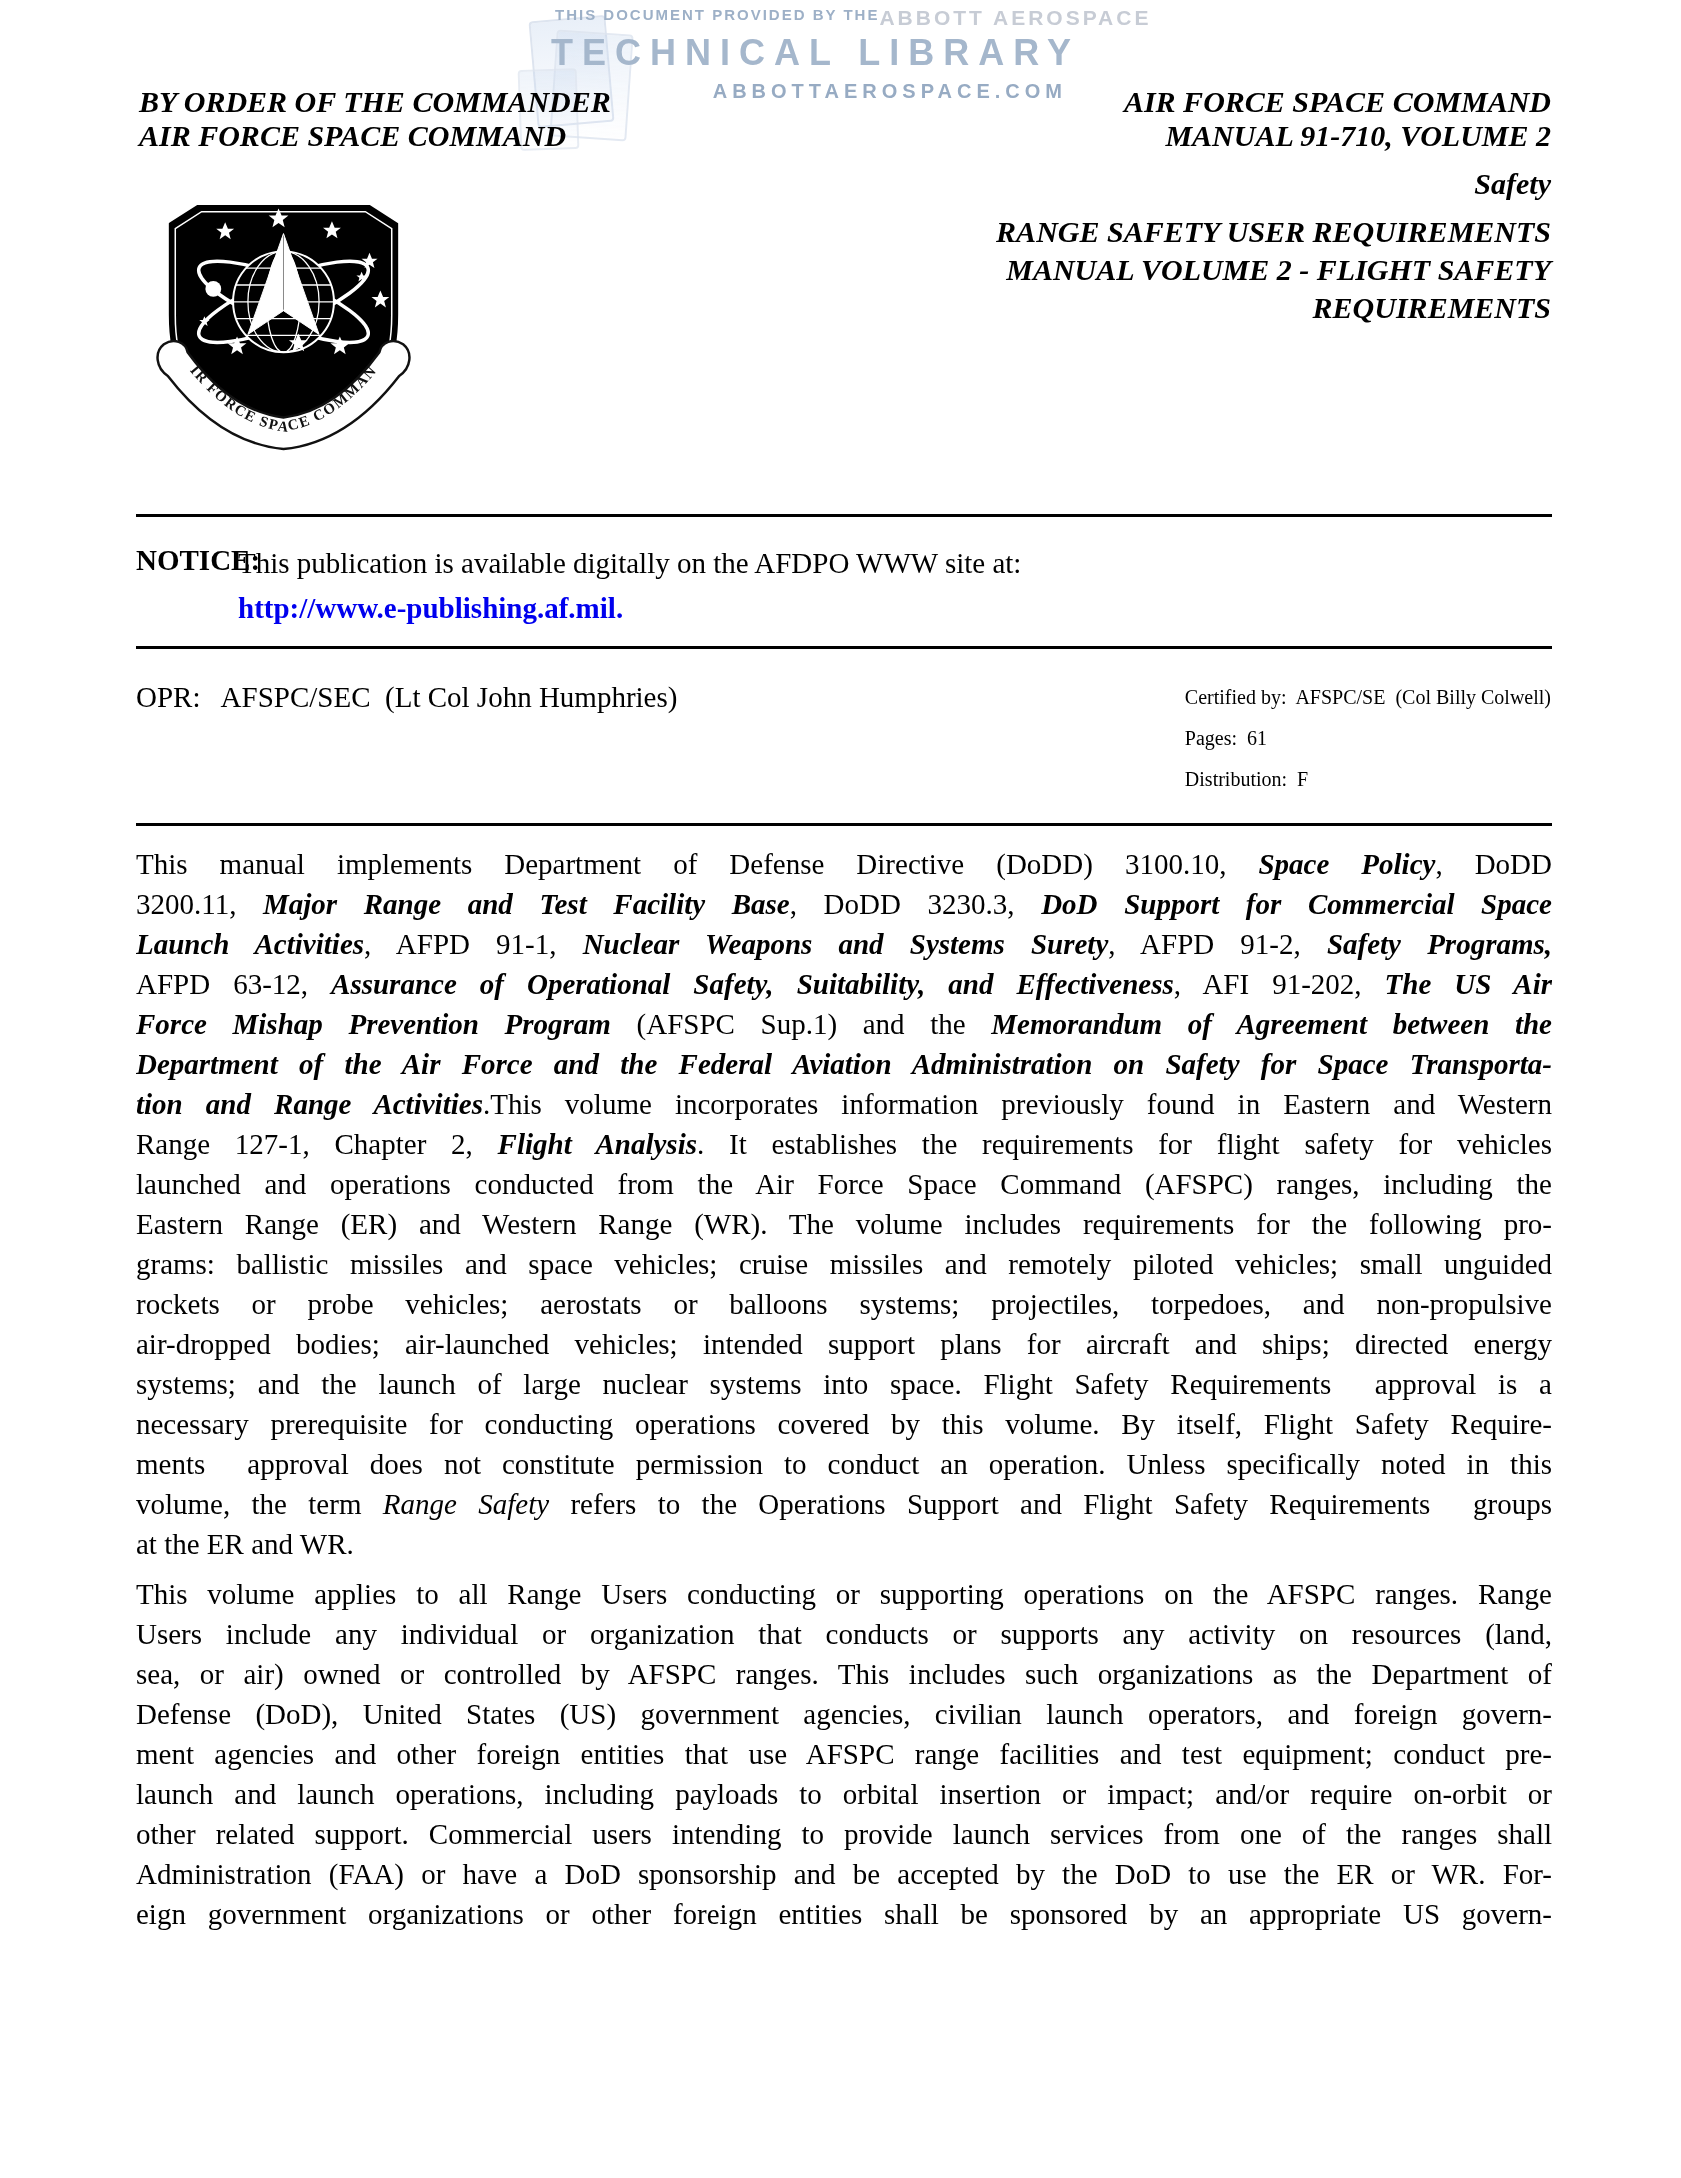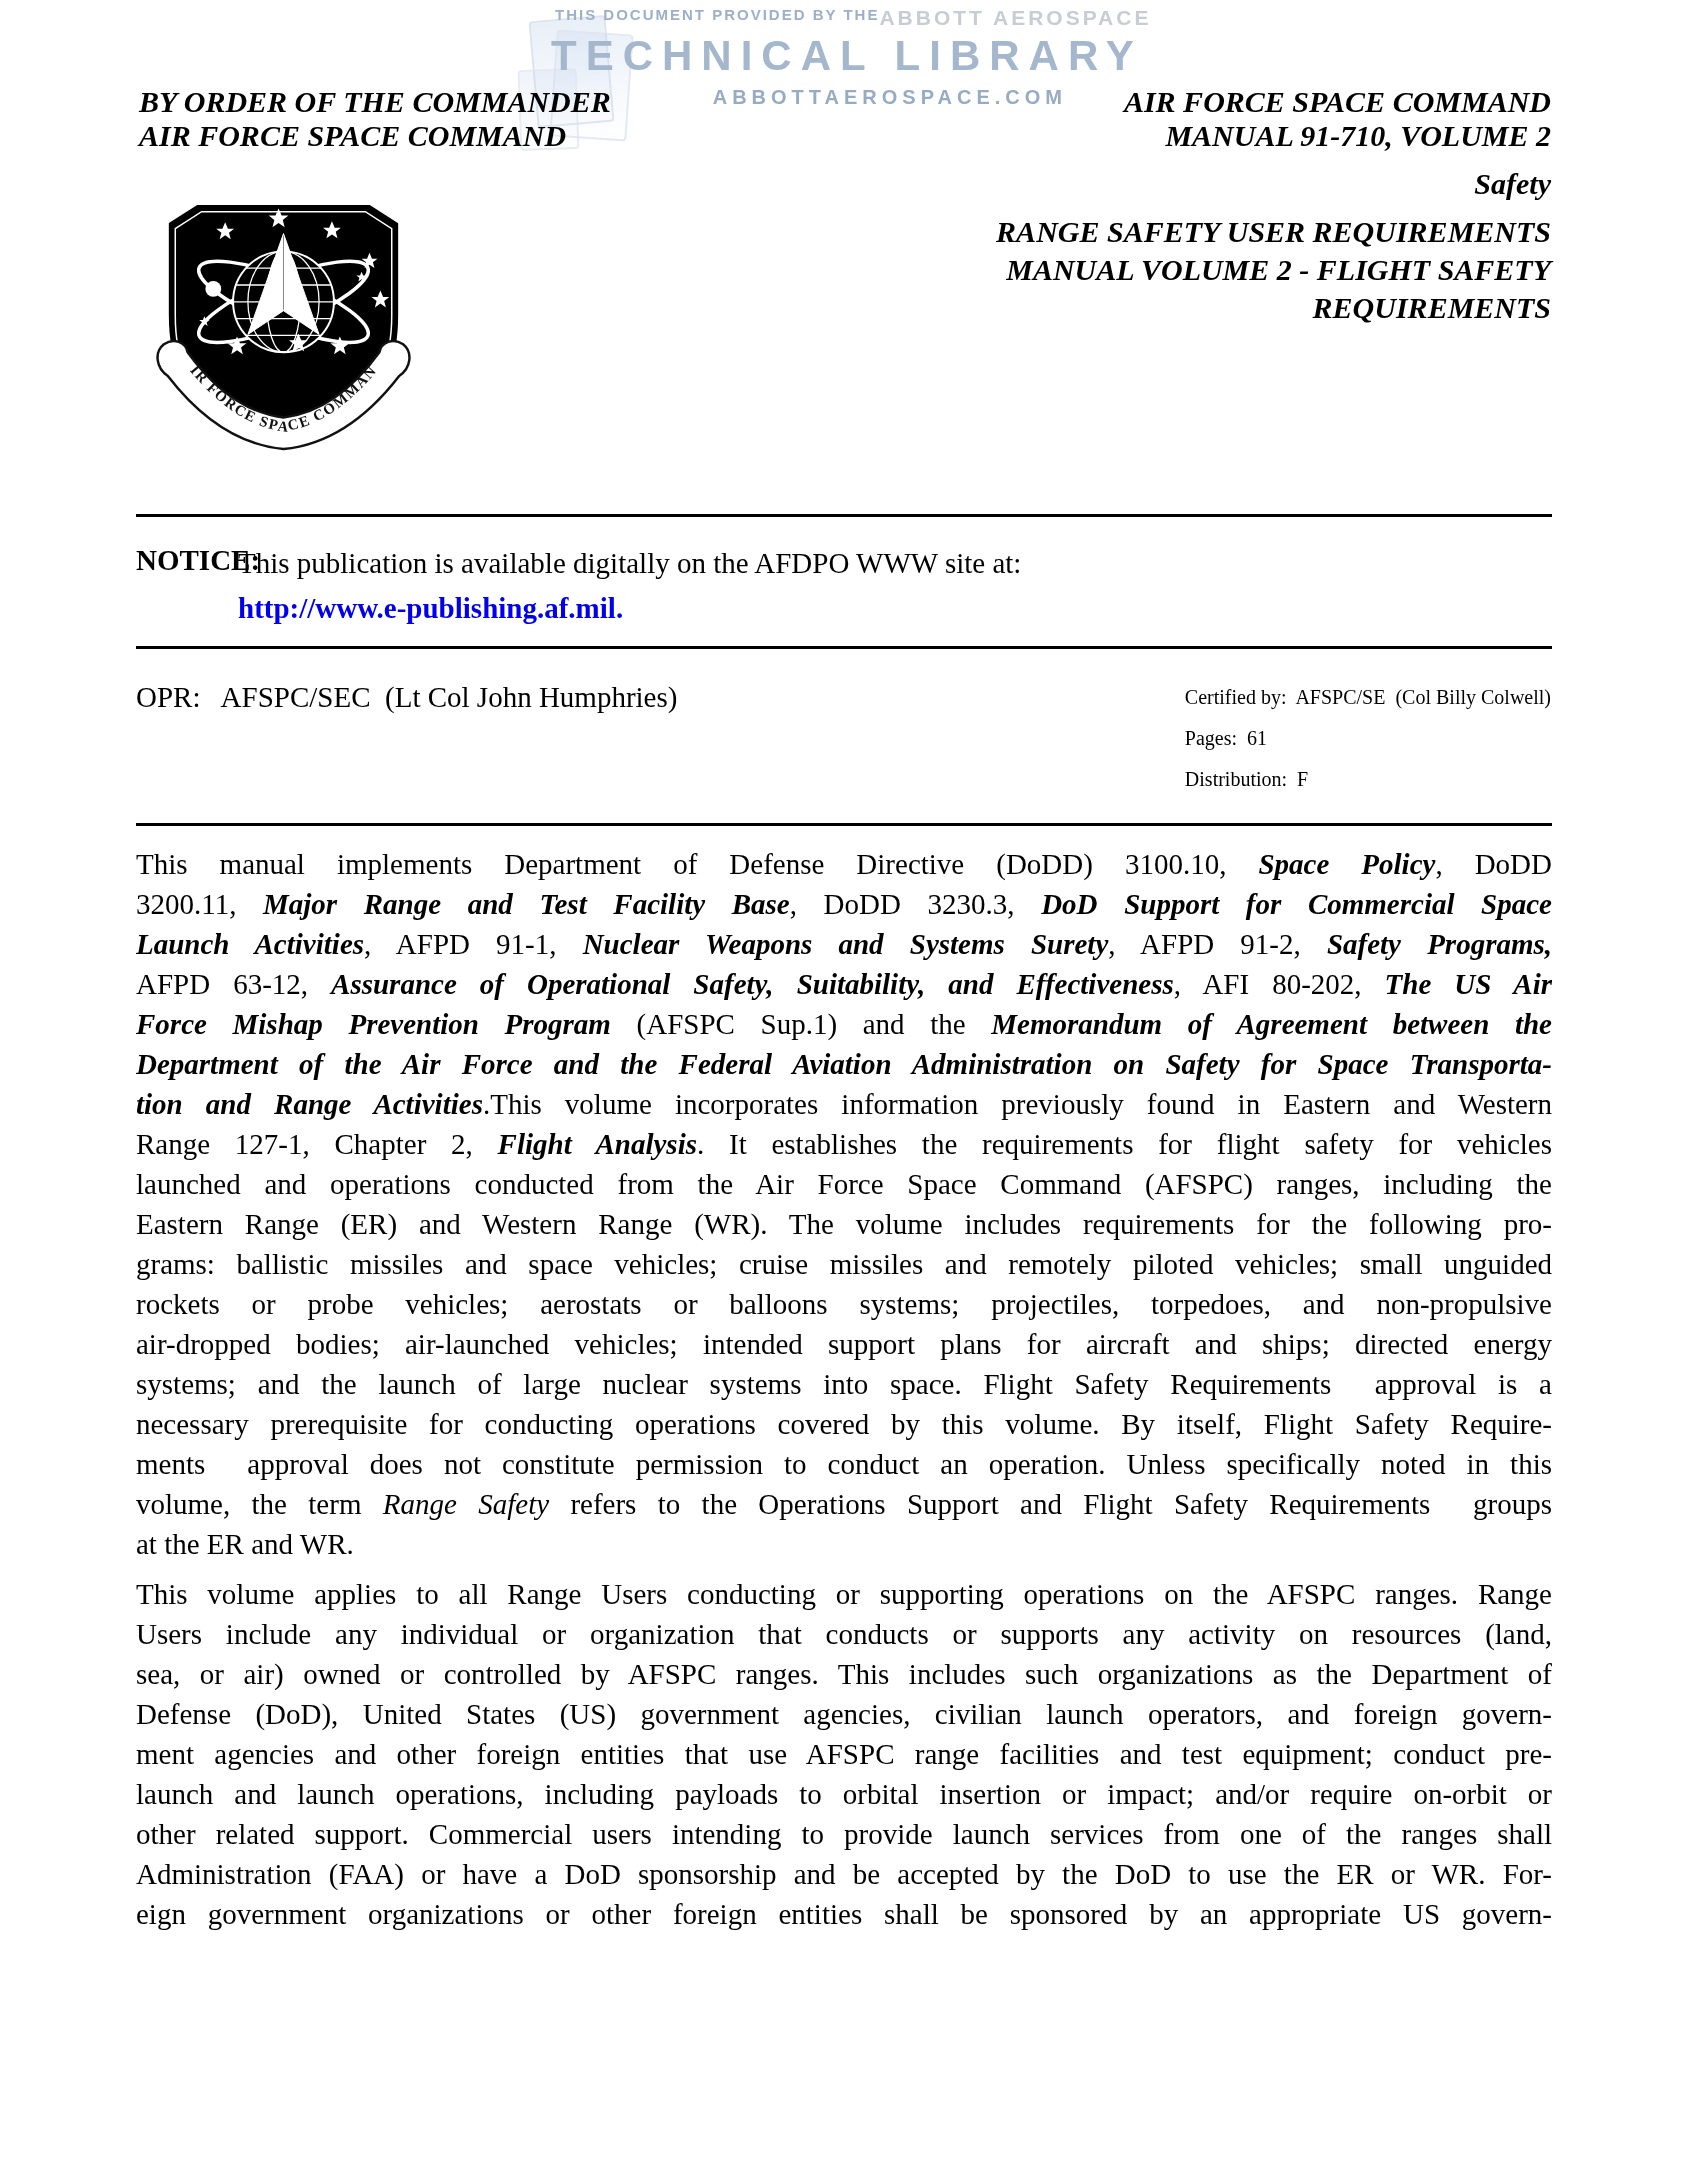--- a/index.html
+++ b/index.html
@@ -16,21 +16,21 @@
   .wm-icon{position:absolute;left:-6px;top:10px;width:129px;height:129px;z-index:0;}
   .wm-sheet{position:absolute;border:2px solid #dde4ef;border-radius:4px;
     background:linear-gradient(to bottom,rgba(200,216,238,0.40),rgba(244,248,253,0.12));}
   .wm-sheet.s1{left:26px;top:2px;width:73px;height:103px;transform:rotate(-5deg);}
   .wm-sheet.s2{left:46px;top:16px;width:73px;height:103px;transform:rotate(4deg);opacity:.8;}
   .wm-sheet.s3{left:12px;top:53px;width:55px;height:77px;transform:rotate(-2deg);opacity:.7;}
   .wm-text{position:relative;z-index:1;}
   .wm-line1{display:flex;justify-content:space-between;align-items:flex-start;padding-left:42px;}
   .wm-provided{font-size:15px;letter-spacing:2px;font-weight:600;color:#9db0c7;white-space:nowrap;}
   .wm-brand{font-size:21px;letter-spacing:3px;font-weight:600;color:#c7ccd5;white-space:nowrap;}
-  .wm-title{font-size:42px;letter-spacing:9px;font-weight:600;color:#a5b7cc;margin-top:2px;padding-left:38px;white-space:nowrap;}
+  .wm-title{font-size:36px;letter-spacing:9px;font-weight:600;color:#a5b7cc;margin-top:2px;padding-left:38px;white-space:nowrap;}
   .wm-site{font-size:20px;letter-spacing:5px;font-weight:600;color:#97abc3;text-align:right;margin-top:6px;white-space:nowrap;}
   
   .hdr-left{position:absolute;left:139px;top:85px;font-size:30px;font-weight:bold;font-style:italic;line-height:34px;white-space:nowrap;}
   .hdr-right{position:absolute;right:130px;top:85px;text-align:right;font-weight:bold;font-style:italic;font-size:30px;line-height:34px;}
   .hdr-right .date{margin-top:14px;}
   .hdr-right .category{margin-top:14px;font-family:Liberation Serif, serif;}
   .hdr-right .doc-title{margin-top:12px;line-height:38px;}
   
   .emblem{position:absolute;left:150px;top:198px;width:267px;height:259px;}
   
@@ -165,21 +165,21 @@
     <div>Certified by:&nbsp; AFSPC/SE&nbsp; (Col Billy Colwell)</div>
     <div>Pages:&nbsp; 61</div>
     <div>Distribution:&nbsp; F</div>
   </div>
 
   <div class="body-text" id="paragraphs">
       <div class="para">
         <div class="tline"><span>This manual implements Department of Defense Directive (DoDD) 3100.10, </span><span class="seg-bi">Space Policy</span><span>, DoDD</span></div>
         <div class="tline"><span>3200.11, </span><span class="seg-bi">Major Range and Test Facility Base</span><span>, DoDD 3230.3, </span><span class="seg-bi">DoD Support for Commercial Space</span></div>
         <div class="tline"><span class="seg-bi">Launch Activities</span><span>, AFPD 91-1, </span><span class="seg-bi">Nuclear Weapons and Systems Surety</span><span>, AFPD 91-2, </span><span class="seg-bi">Safety Programs,</span></div>
-        <div class="tline"><span>AFPD 63-12, </span><span class="seg-bi">Assurance of Operational Safety, Suitability, and Effectiveness</span><span>, AFI 80-202, </span><span class="seg-bi">The US Air</span></div>
+        <div class="tline"><span>AFPD 63-12, </span><span class="seg-bi">Assurance of Operational Safety, Suitability, and Effectiveness</span><span>, AFI 91-202, </span><span class="seg-bi">The US Air</span></div>
         <div class="tline"><span class="seg-bi">Force Mishap Prevention Program</span><span> (AFSPC Sup.1) and the </span><span class="seg-bi">Memorandum of Agreement between the</span></div>
         <div class="tline"><span class="seg-bi">Department of the Air Force and the Federal Aviation Administration on Safety for Space Transporta-</span></div>
         <div class="tline"><span class="seg-bi">tion and Range Activities</span><span>.This volume incorporates information previously found in Eastern and Western</span></div>
         <div class="tline"><span>Range 127-1, Chapter 2, </span><span class="seg-bi">Flight Analysis</span><span>. It establishes the requirements for flight safety for vehicles</span></div>
         <div class="tline"><span>launched and operations conducted from the Air Force Space Command (AFSPC) ranges, including the</span></div>
         <div class="tline"><span>Eastern Range (ER) and Western Range (WR). The volume includes requirements for the following pro-</span></div>
         <div class="tline"><span>grams: ballistic missiles and space vehicles; cruise missiles and remotely piloted vehicles; small unguided</span></div>
         <div class="tline"><span>rockets or probe vehicles; aerostats or balloons systems; projectiles, torpedoes, and non-propulsive</span></div>
         <div class="tline"><span>air-dropped bodies; air-launched vehicles; intended support plans for aircraft and ships; directed energy</span></div>
         <div class="tline"><span>systems; and the launch of large nuclear systems into space. Flight Safety Requirements&nbsp; approval is a</span></div>

